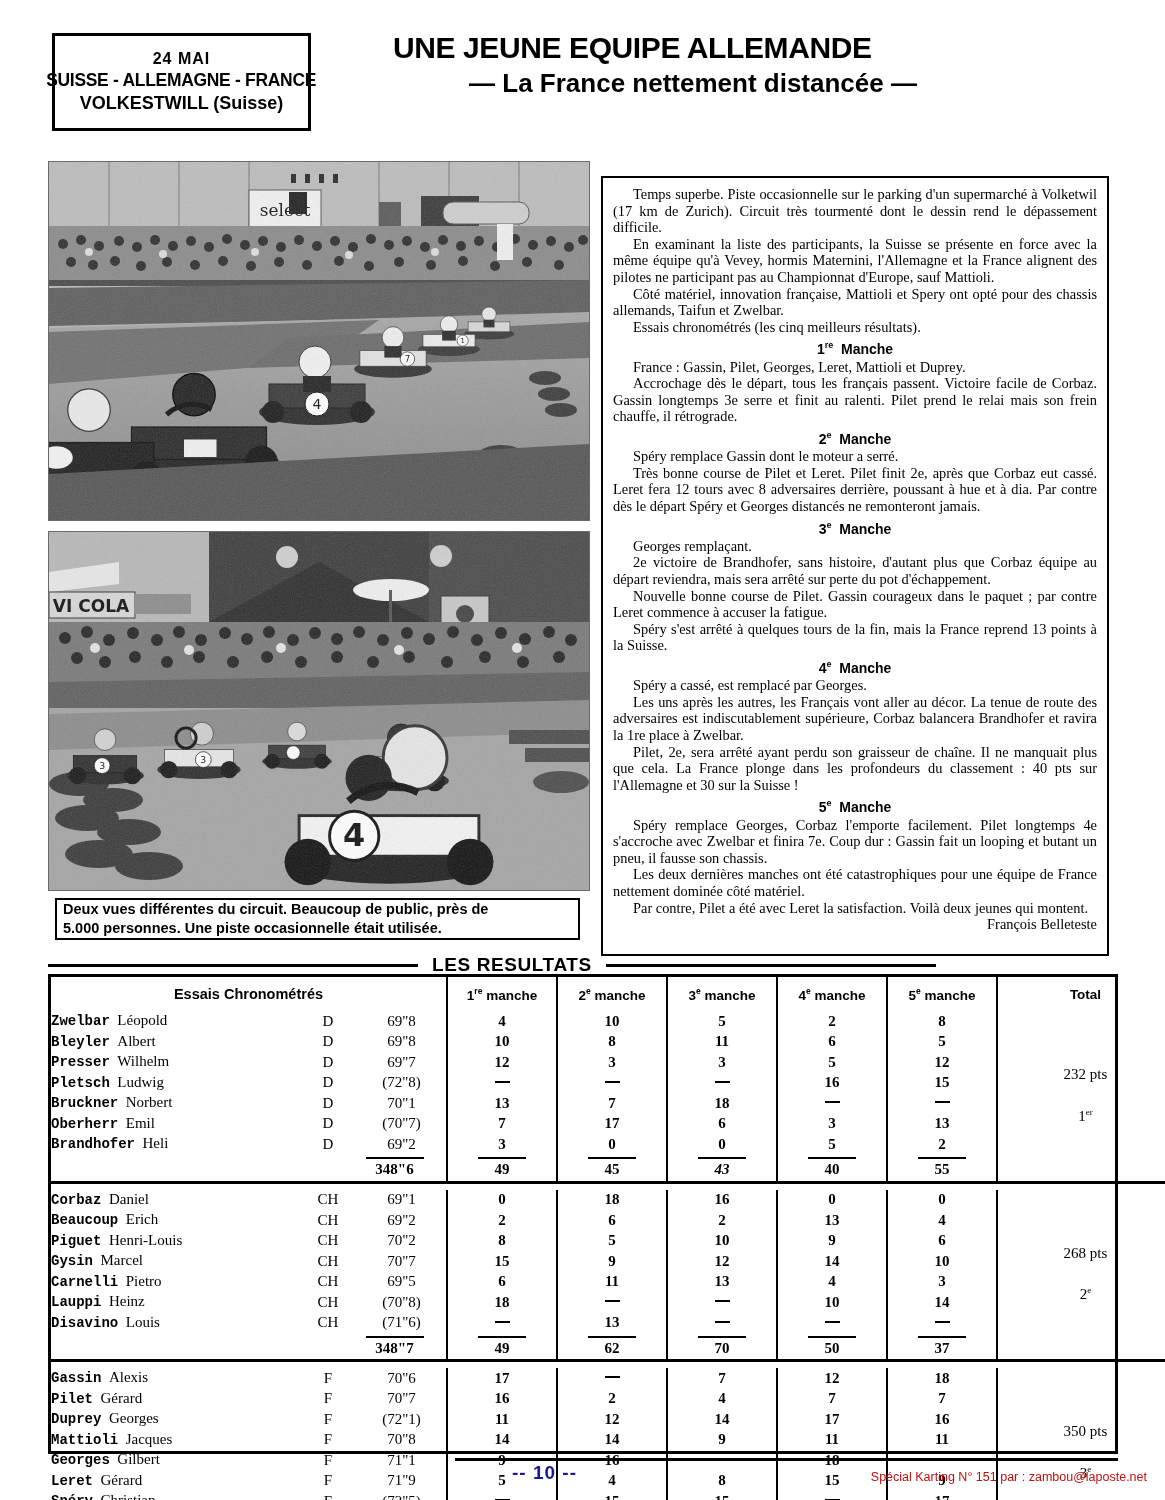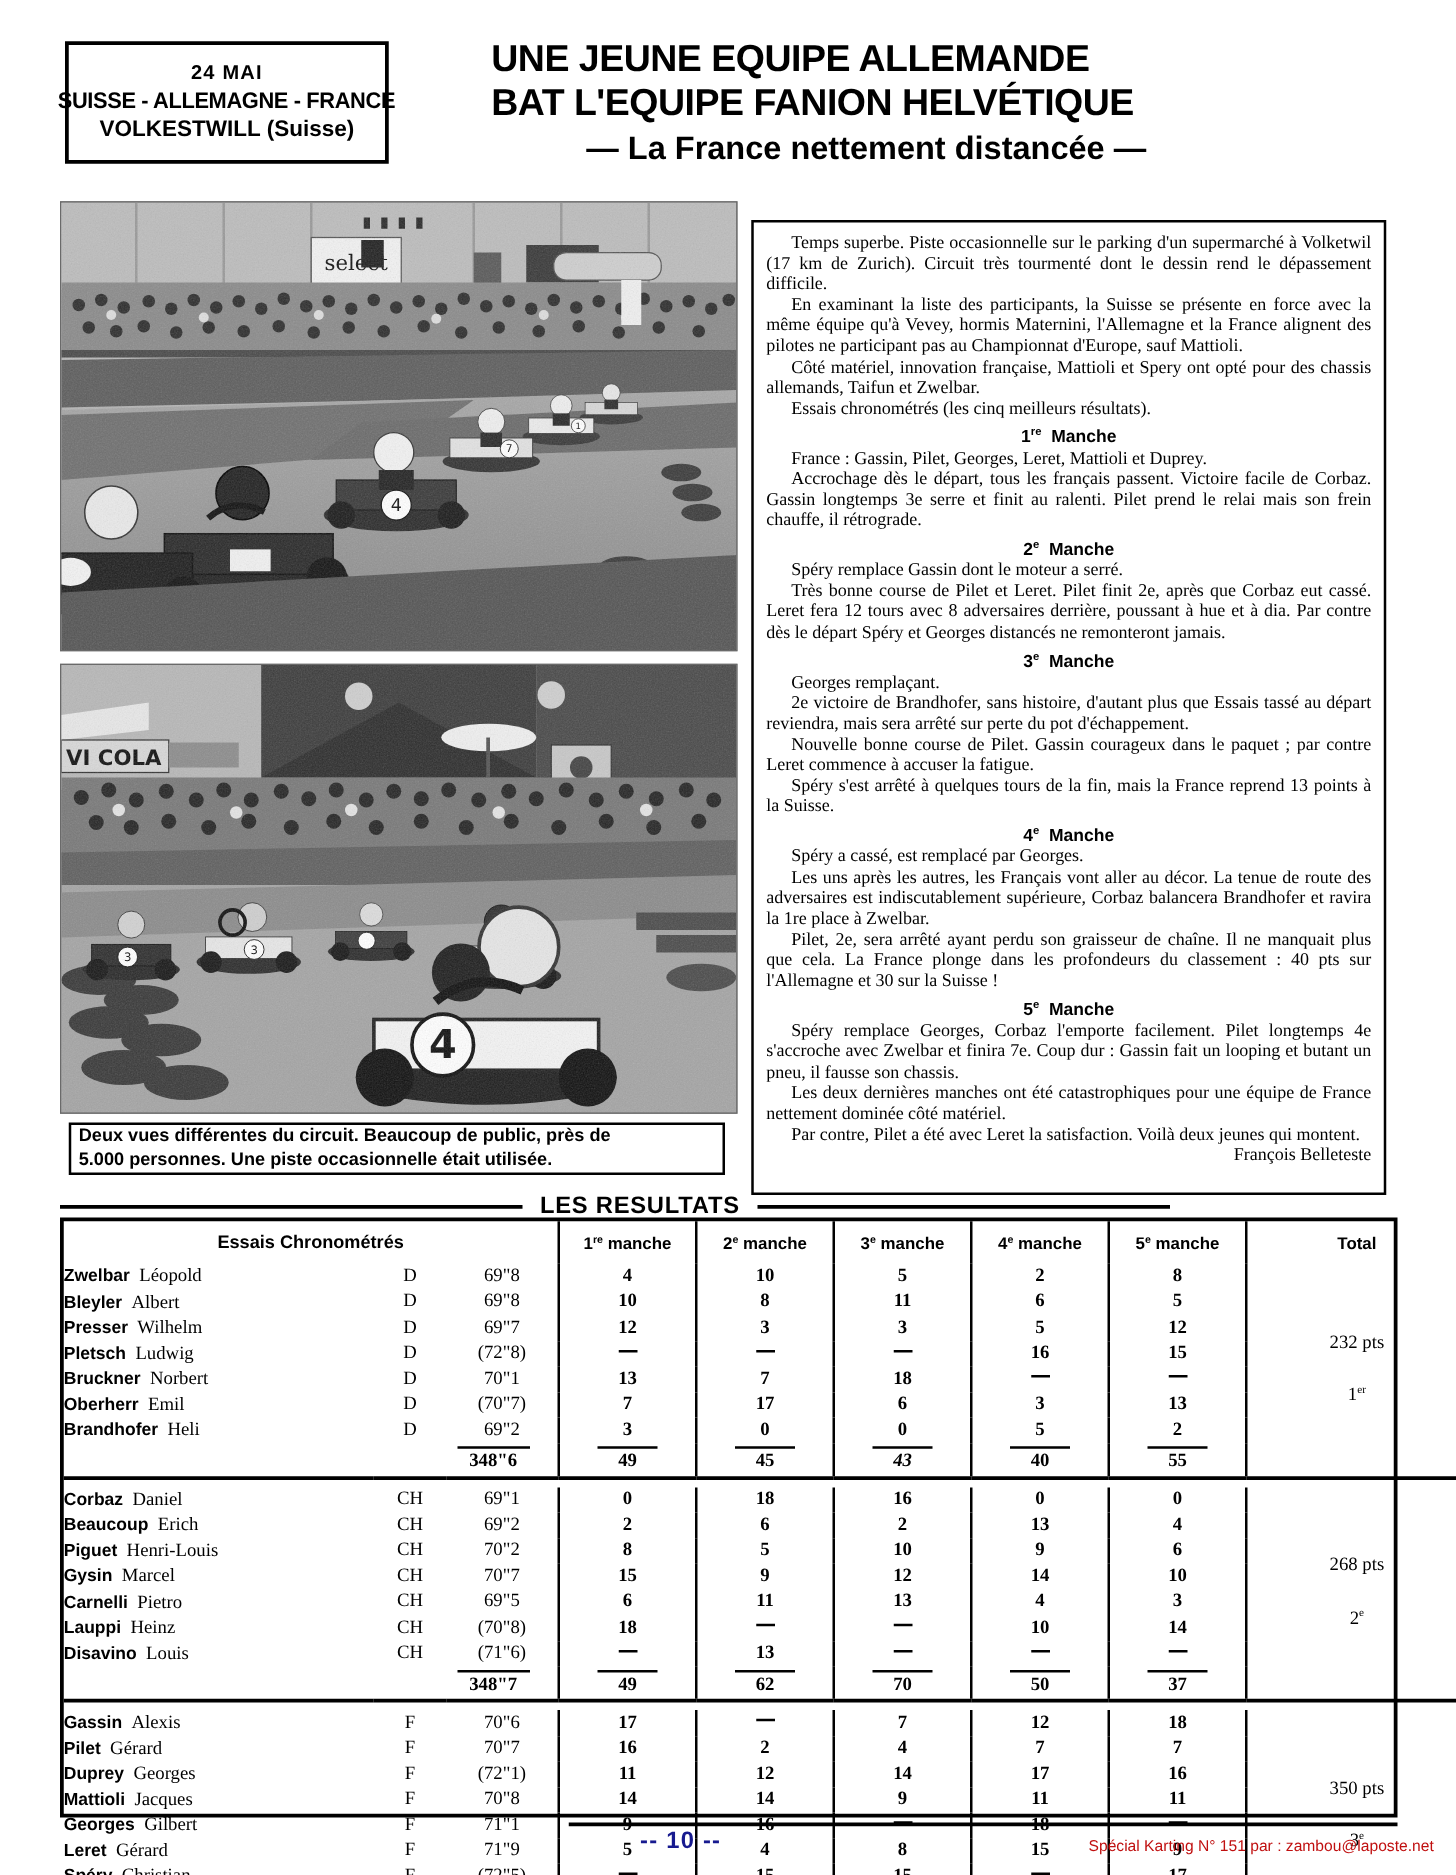--- a/index.html
+++ b/index.html
@@ -100,21 +100,21 @@
   .hdr td{
     font-family:"Liberation Sans", sans-serif;font-weight:bold;
     font-size:13.5px;text-align:center;height:34px;padding-top:2px;
   }
   .hdr td sup{font-size:8.5px;vertical-align:super;}
   .vline{border-left:2px solid #000;}
   .hdr .essais{font-size:14.5px;}
 
   .rowtxt td{font-size:15px;height:19.5px;line-height:19.5px;}
   .nm{padding-left:57px;white-space:nowrap;font-family:"Liberation Serif",serif;}
-  .nm b{font-family:Liberation Sans, sans-serif;font-size:14px;font-weight:bold;}
+  .nm b{font-family:Liberation Mono, monospace;font-size:14px;font-weight:bold;}
   .nat{text-align:center;font-size:14.5px;}
   .tm{text-align:center;font-size:14.5px;padding-right:14px;}
   .num{text-align:center;font-size:14.5px;font-weight:bold;font-family:"Liberation Serif",serif;}
   .dash{display:inline-block;width:15px;height:2px;background:#000;vertical-align:middle;margin-bottom:4px;}
   .totcell{
     text-align:center;font-size:15px;font-family:"Liberation Serif",serif;
   }
   .totcell .pts{display:block;}
   .totcell .rank{display:block;margin-top:18px;}
   .totcell sup{font-size:9px;vertical-align:super;}
@@ -147,21 +147,20 @@
 <div class="page">
 
   <div class="header">
     <div class="datebox">
       <div class="d1">24 MAI</div>
       <div class="d2">SUISSE - ALLEMAGNE - FRANCE</div>
       <div class="d3">VOLKESTWILL  (Suisse)</div>
     </div>
     <div class="headline">
       <div class="h1">UNE JEUNE EQUIPE ALLEMANDE</div>
-      <div class="h2">BAT L'EQUIPE FANION HELVÉTIQUE</div>
       <div class="h3">— La France nettement distancée —</div>
     </div>
   </div>
 
   <div class="photo" id="photo-top">
     <svg width="540" height="358" viewBox="0 0 540 358" preserveAspectRatio="none" aria-hidden="true">
       <defs>
         <linearGradient id="skyG" x1="0" y1="0" x2="0" y2="1">
           <stop offset="0" stop-color="#c9c9c9"></stop>
             <stop offset="1" stop-color="#9b9b9b"></stop>
@@ -510,21 +509,21 @@
     <p class="manche"><span>1</span><sup>re</sup>&nbsp;&nbsp;<span>Manche</span></p>
     <p>France : Gassin, Pilet, Georges, Leret, Mattioli et Duprey.</p>
     <p>Accrochage dès le départ, tous les français passent. Victoire facile de Corbaz. Gassin longtemps 3e serre et finit au ralenti. Pilet prend le relai mais son frein chauffe, il rétrograde.</p>
 
     <p class="manche"><span>2</span><sup>e</sup>&nbsp;&nbsp;<span>Manche</span></p>
     <p>Spéry remplace Gassin dont le moteur a serré.</p>
     <p>Très bonne course de Pilet et Leret. Pilet finit 2e, après que Corbaz eut cassé. Leret fera 12 tours avec 8 adversaires derrière, poussant à hue et à dia. Par contre dès le départ Spéry et Georges distancés ne remonteront jamais.</p>
 
     <p class="manche"><span>3</span><sup>e</sup>&nbsp;&nbsp;<span>Manche</span></p>
     <p>Georges remplaçant.</p>
-    <p>2e victoire de Brandhofer, sans histoire, d'autant plus que Essais tassé au départ reviendra, mais sera arrêté sur perte du pot d'échappement.</p>
+    <p>2e victoire de Brandhofer, sans histoire, d'autant plus que Corbaz équipe au départ reviendra, mais sera arrêté sur perte du pot d'échappement.</p>
     <p>Nouvelle bonne course de Pilet. Gassin courageux dans le paquet ; par contre Leret commence à accuser la fatigue.</p>
     <p>Spéry s'est arrêté à quelques tours de la fin, mais la France reprend 13 points à la Suisse.</p>
 
     <p class="manche"><span>4</span><sup>e</sup>&nbsp;&nbsp;<span>Manche</span></p>
     <p>Spéry a cassé, est remplacé par Georges.</p>
     <p>Les uns après les autres, les Français vont aller au décor. La tenue de route des adversaires est indiscutablement supérieure, Corbaz balancera Brandhofer et ravira la 1re place à Zwelbar.</p>
     <p>Pilet, 2e, sera arrêté ayant perdu son graisseur de chaîne. Il ne manquait plus que cela. La France plonge dans les profondeurs du classement : 40 pts sur l'Allemagne et 30 sur la Suisse !</p>
 
     <p class="manche"><span>5</span><sup>e</sup>&nbsp;&nbsp;<span>Manche</span></p>
     <p>Spéry remplace Georges, Corbaz l'emporte facilement. Pilet longtemps 4e s'accroche avec Zwelbar et finira 7e. Coup dur : Gassin fait un looping et butant un pneu, il fausse son chassis.</p>

